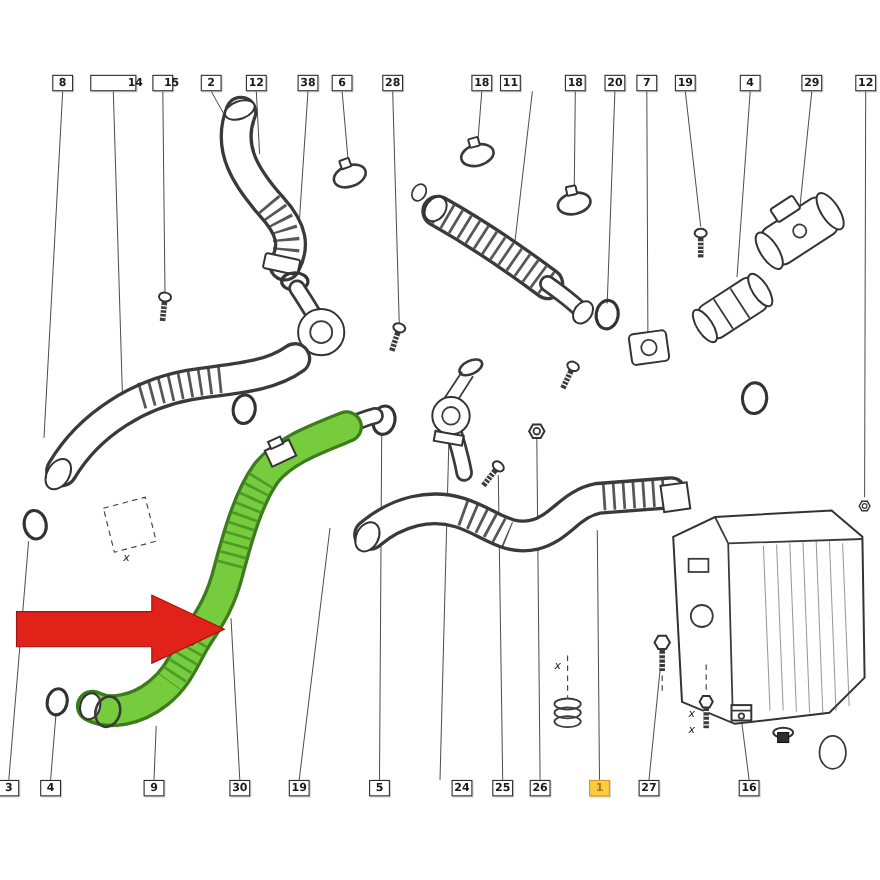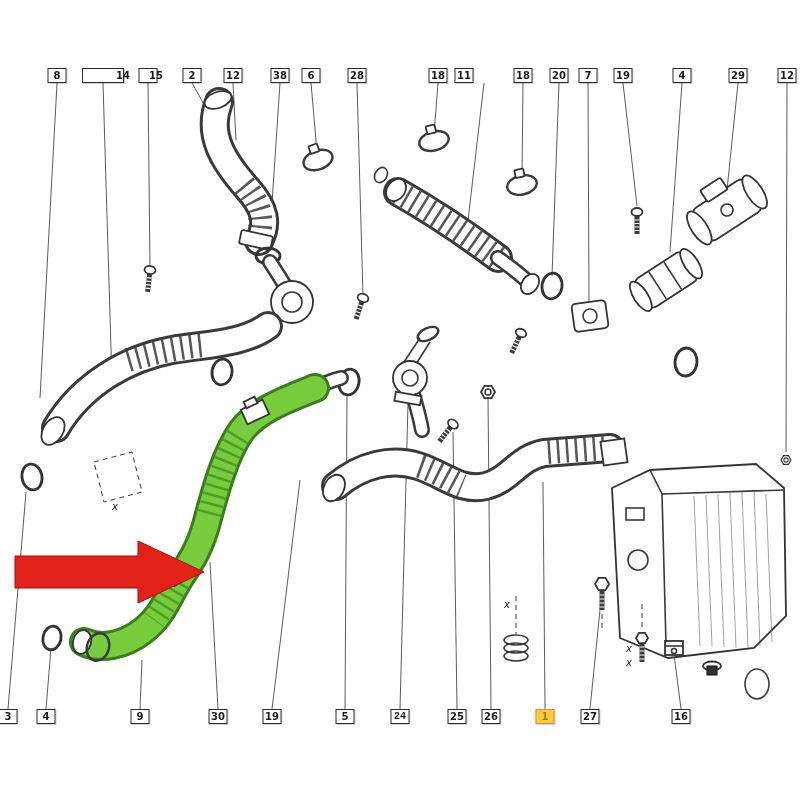--- a/index.html
+++ b/index.html
@@ -283,19 +283,19 @@
     <div class="callout" style="left: 623px; top: 68px;">19</div>
     <div class="callout" style="left: 682px; top: 68px;">4</div>
     <div class="callout" style="left: 738px; top: 68px;">29</div>
     <div class="callout" style="left: 787px; top: 68px;">12</div>
     <div class="callout" style="left: 8px; top: 709px;">3</div>
     <div class="callout" style="left: 46px; top: 709px;">4</div>
     <div class="callout" style="left: 140px; top: 709px;">9</div>
     <div class="callout" style="left: 218px; top: 709px;">30</div>
     <div class="callout" style="left: 272px; top: 709px;">19</div>
     <div class="callout" style="left: 345px; top: 709px;">5</div>
-    <div class="callout" style="left: 400px; top: 709px; font-family: Liberation Mono, monospace;">24</div>
+    <div class="callout" style="left: 420px; top: 709px;">24</div>
     <div class="callout" style="left: 457px; top: 709px;">25</div>
     <div class="callout" style="left: 491px; top: 709px;">26</div>
     <div class="callout highlighted" style="left: 545px; top: 709px;">1</div>
     <div class="callout" style="left: 590px; top: 709px; text-align: right;">27</div>
     <div class="callout" style="left: 681px; top: 709px;">16</div>
   </div>
 
 </body></html>

